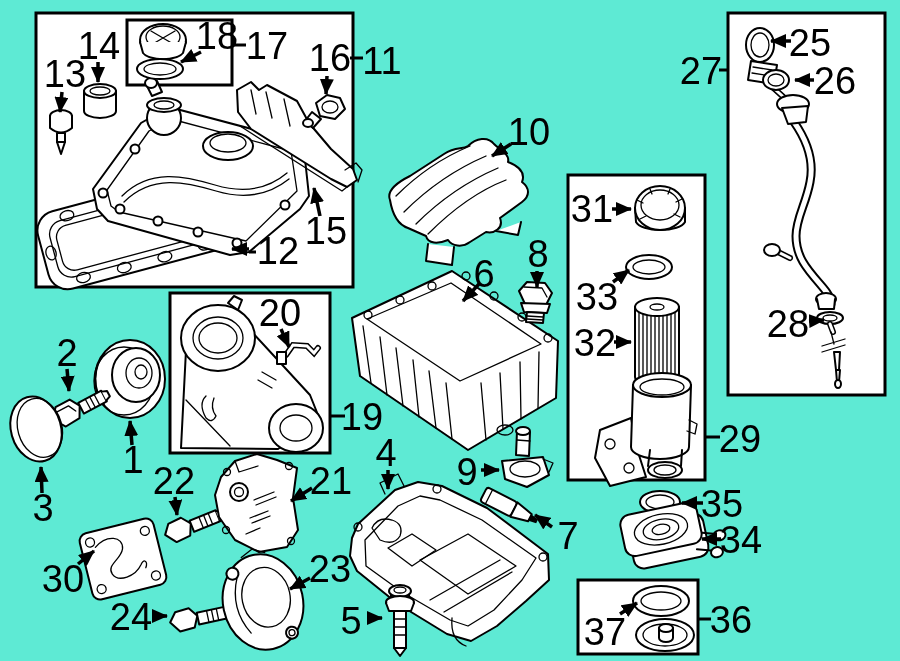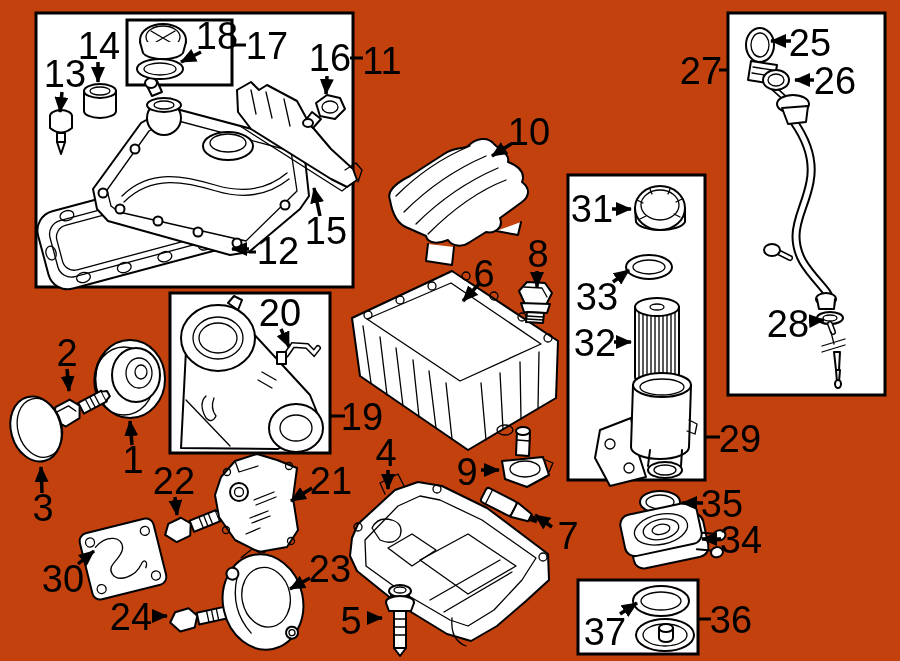--- a/index.html
+++ b/index.html
@@ -1,16 +1,16 @@
 <!DOCTYPE html>
 <html><head>
 <meta charset="utf-8">
 <style>
   html,body{margin:0;padding:0;background:#fff;}
-  #stage{position:relative;width:900px;height:661px;background:#c2410c;overflow:hidden;
+  #stage{position:relative;width:900px;height:661px;background:#5eead4;overflow:hidden;
          font-family:"Liberation Sans",sans-serif;}
   svg{display:block}
   .box{fill:#ffffff;stroke:#000;stroke-width:3;}
   .part{fill:#ffffff;stroke:#000;stroke-width:2;stroke-linejoin:round;stroke-linecap:round;}
   .solid{fill:#000;stroke:none;}
   .thin{fill:none;stroke:#000;stroke-width:1.3;stroke-linejoin:round;stroke-linecap:round;}
   .lead{fill:none;stroke:#000;stroke-width:3.5;}
   .dash{fill:none;stroke:#000;stroke-width:3;}
   .num{font:38px "Liberation Sans",sans-serif;fill:#000;text-anchor:middle;}
   .w8{fill:none;stroke:#000;stroke-width:9;stroke-linecap:round;}

